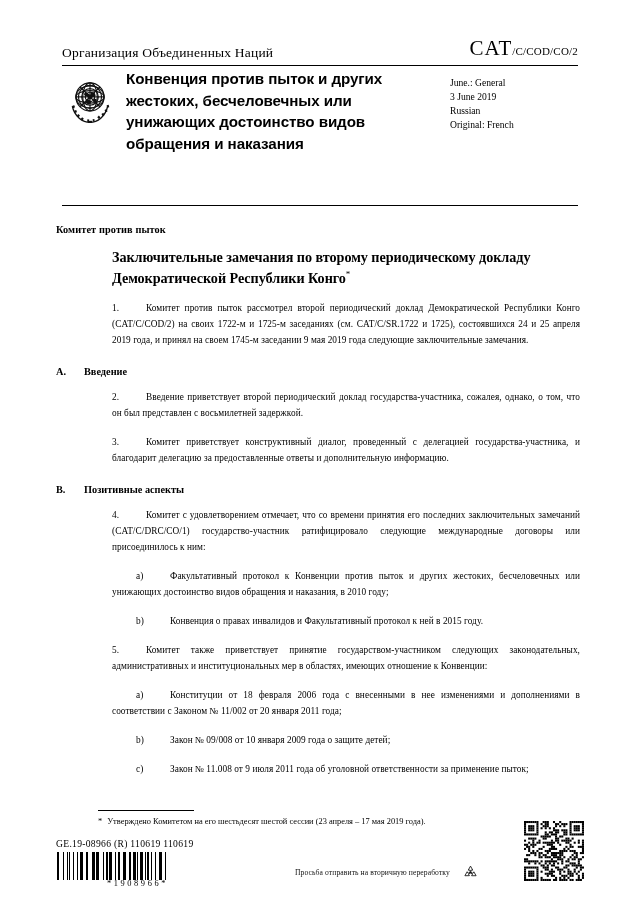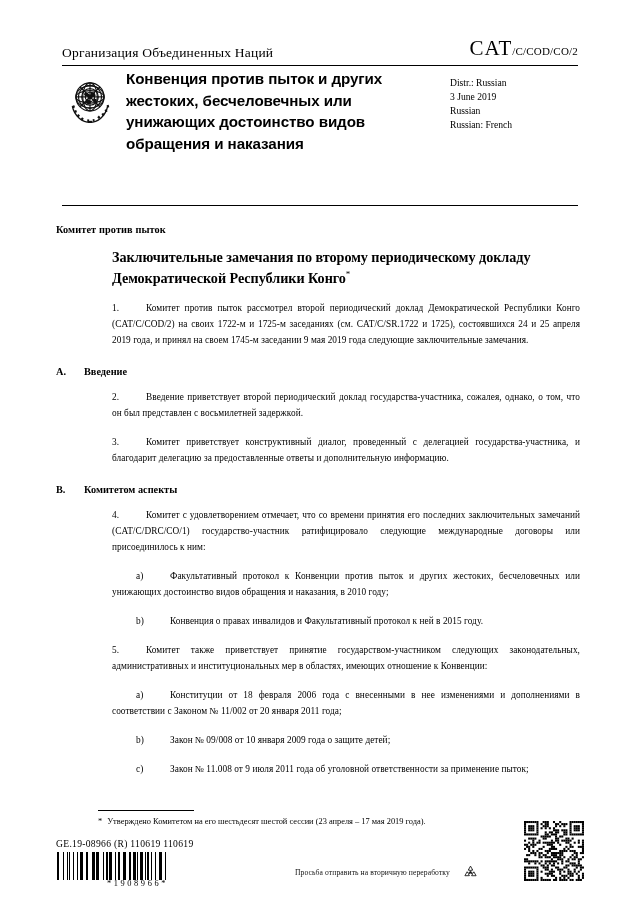--- a/index.html
+++ b/index.html
@@ -285,45 +285,45 @@
           <path d="M64 83 l3.2 -3 3 3.6 -3.2 3 z"></path>
           <path d="M72 77 l3.6 -2.4 2.4 4.1 -3.6 2.4 z"></path>
           <path d="M78 69 l4 -1.5 1.6 4.6 -4 1.5 z"></path>
           <path d="M82 60 l4 -1 1 5 -4 1 z"></path>
         </g>
         <path d="M46 90 h8 v4 h-8 z" fill="#111"></path>
       </svg>
     </div>
     <div class="conv-title">Конвенция против пыток и других жестоких, бесчеловечных или унижающих достоинство видов обращения и наказания</div>
     <div class="distr">
-      <div>Distr.: Russian</div>
+      <div>June.: General</div>
       <div>3 June 2019</div>
       <div>Russian</div>
-      <div>Russian: French</div>
+      <div>Original: French</div>
     </div>
   </div>
 
   <div class="rule-mid"></div>
 
   <div class="committee">Комитет против пыток</div>
 
   <div class="body">
     <h1 class="main-title"><span>Заключительные замечания по второму периодическому докладу Демократической Республики Конго</span><sup>*</sup></h1>
 
     <div id="paras">
         <p class="para"><span class="num">1.</span><span>Комитет против пыток рассмотрел второй периодический доклад Демократической Республики Конго (CAT/C/COD/2) на своих 1722-м и 1725-м заседаниях (см. CAT/C/SR.1722 и 1725), состоявшихся 24 и 25 апреля 2019 года, и принял на своем 1745-м заседании 9 мая 2019 года следующие заключительные замечания.</span></p>
         <div class="sec-head">
           <span class="letter">A.</span>
           <span class="label">Введение</span>
         </div>
         <p class="para"><span class="num">2.</span><span>Введение приветствует второй периодический доклад государства-участника, сожалея, однако, о том, что он был представлен с восьмилетней задержкой.</span></p>
         <p class="para"><span class="num">3.</span><span>Комитет приветствует конструктивный диалог, проведенный с делегацией государства-участника, и благодарит делегацию за предоставленные ответы и дополнительную информацию.</span></p>
         <div class="sec-head">
           <span class="letter">B.</span>
-          <span class="label">Комитетом аспекты</span>
+          <span class="label">Позитивные аспекты</span>
         </div>
         <p class="para"><span class="num">4.</span><span>Комитет с удовлетворением отмечает, что со времени принятия его последних заключительных замечаний (CAT/C/DRC/CO/1) государство-участник ратифицировало следующие международные договоры или присоединилось к ним:</span></p>
         <p class="para sub"><span class="let">a)</span><span>Факультативный протокол к Конвенции против пыток и других жестоких, бесчеловечных или унижающих достоинство видов обращения и наказания, в 2010 году;</span></p>
         <p class="para sub"><span class="let">b)</span><span>Конвенция о правах инвалидов и Факультативный протокол к ней в 2015 году.</span></p>
         <p class="para"><span class="num">5.</span><span>Комитет также приветствует принятие государством-участником следующих законодательных, административных и институциональных мер в областях, имеющих отношение к Конвенции:</span></p>
         <p class="para sub"><span class="let">a)</span><span>Конституции от 18 февраля 2006 года с внесенными в нее изменениями и дополнениями в соответствии с Законом № 11/002 от 20 января 2011 года;</span></p>
         <p class="para sub"><span class="let">b)</span><span>Закон № 09/008 от 10 января 2009 года о защите детей;</span></p>
         <p class="para sub"><span class="let">c)</span><span>Закон № 11.008 от 9 июля 2011 года об уголовной ответственности за применение пыток;</span></p>
       </div>
   </div>

